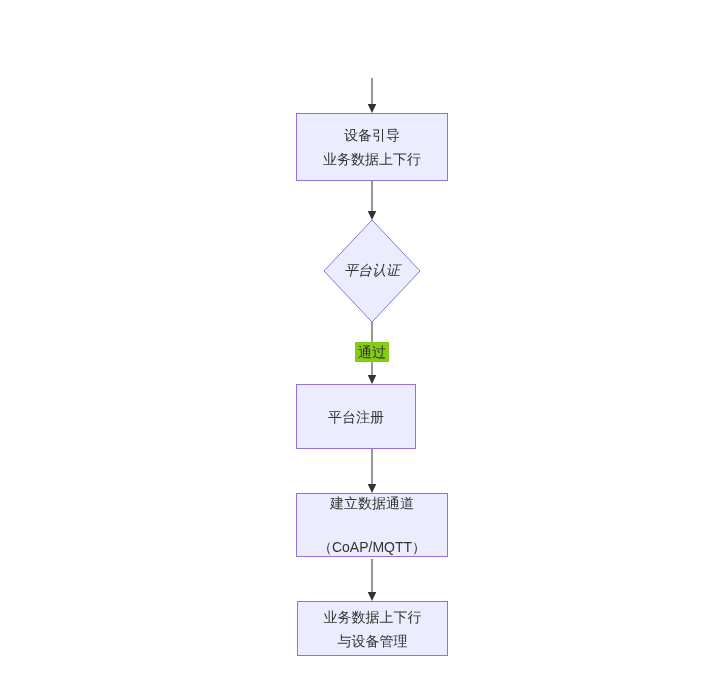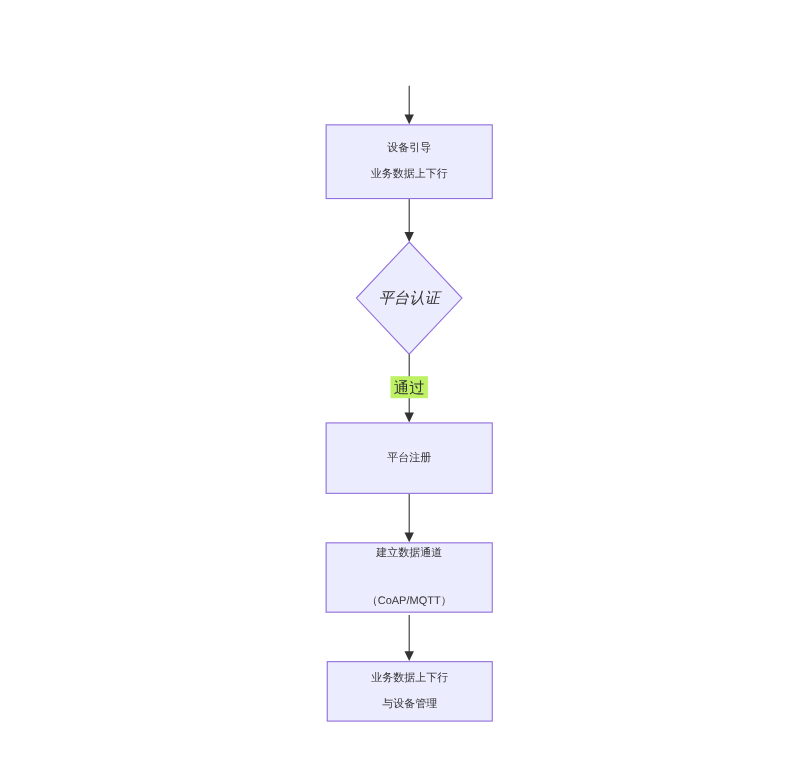--- a/index.html
+++ b/index.html
@@ -26,21 +26,21 @@
   .node {
     position: absolute;
     box-sizing: border-box;
     background: #ECECFF;
     border: 1px solid #9370DB;
     display: flex;
     flex-direction: column;
     align-items: center;
     justify-content: center;
     text-align: center;
-    font-size: 10px;
+    font-size: 14px;
     line-height: 24px;
     color: #333333;
   }
   .node.small-text {
     font-size: 12px;
     line-height: 21px;
   }
   .diamond-label {
     position: absolute;
     left: 324px;
@@ -53,21 +53,21 @@
     font-size: 14px;
     color: #333333;
     pointer-events: none;
     font-style: italic;
   }
   .edge-label {
     position: absolute;
     left: 372px;
     top: 352px;
     transform: translate(-50%, -50%);
-    background: #bef264;
+    background: #84cc16;
     font-size: 14px;
     line-height: 20px;
     padding: 0 3px;
     color: #333333;
     white-space: nowrap;
   }
   .line-txt { display: block; }
 </style>
 </head>
 <body>
@@ -109,21 +109,21 @@
     <span class="line-txt">设备引导</span>
     <span class="line-txt">业务数据上下行</span>
   </div>
 
   <div class="diamond-label">
     <span class="line-txt">平台认证</span>
   </div>
 
   <div class="edge-label">通过</div>
 
-  <div class="node" style="left:296px; top:384px; width:152px; height:65px;">
+  <div class="node" style="left:296px; top:384px; width:120px; height:65px;">
     <span class="line-txt">平台注册</span>
   </div>
 
   <div class="node" style="left:296px; top:493px; width:152px; height:64px;gap:20px;">
     <span class="line-txt">建立数据通道</span>
     <span class="line-txt">（CoAP/MQTT）</span>
   </div>
 
   <div class="node" style="left:297px; top:601px; width:151px; height:55px;">
     <span class="line-txt">业务数据上下行</span>

